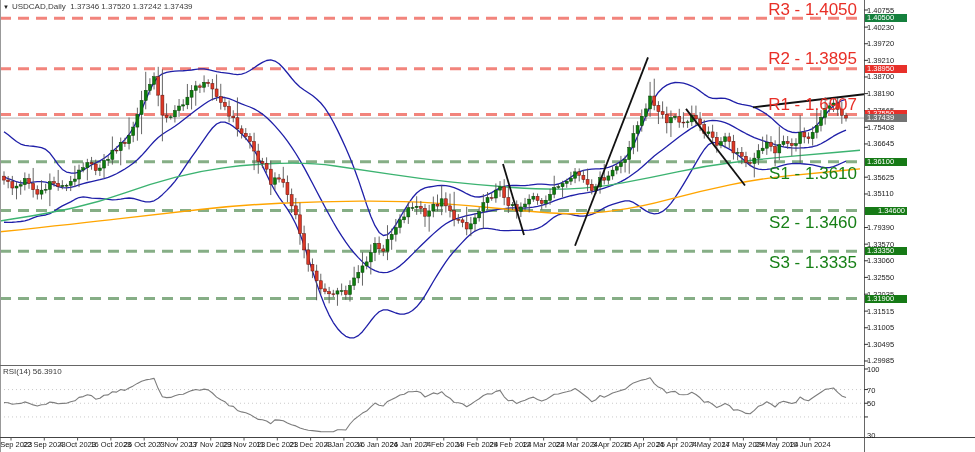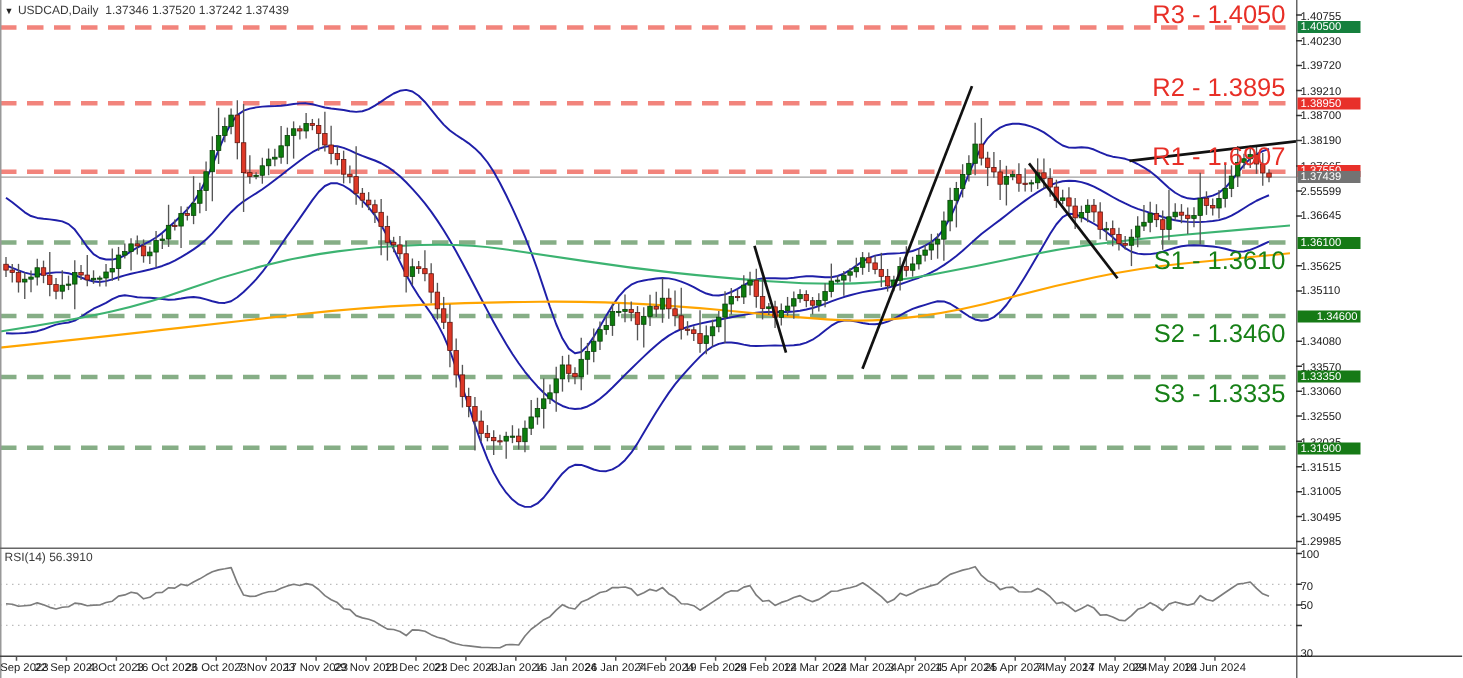--- a/index.html
+++ b/index.html
@@ -516,25 +516,25 @@
   </div>
   <div id="rsi-label">RSI(14) 56.3910</div>
   <div id="y-axis">
       <div class="abs" style="left: 867px; top: 5.50491px; font-size: 7.5px; color: rgb(26, 26, 26);">1.40755</div>
       <div class="abs" style="left: 867px; top: 22.6143px; font-size: 7.5px; color: rgb(26, 26, 26);">1.40230</div>
       <div class="abs" style="left: 867px; top: 39.2348px; font-size: 7.5px; color: rgb(26, 26, 26);">1.39720</div>
       <div class="abs" style="left: 867px; top: 55.8554px; font-size: 7.5px; color: rgb(26, 26, 26);">1.39210</div>
       <div class="abs" style="left: 867px; top: 72.4759px; font-size: 7.5px; color: rgb(26, 26, 26);">1.38700</div>
       <div class="abs" style="left: 867px; top: 89.0964px; font-size: 7.5px; color: rgb(26, 26, 26);">1.38190</div>
       <div class="abs" style="left: 867px; top: 106.206px; font-size: 7.5px; color: rgb(26, 26, 26);">1.37665</div>
-      <div class="abs" style="left: 867px; top: 122.826px; font-size: 7.5px; color: rgb(26, 26, 26);">2.55599</div>
+      <div class="abs" style="left: 867px; top: 122.826px; font-size: 7.5px; color: rgb(26, 26, 26);">1.75408</div>
       <div class="abs" style="left: 867px; top: 139.447px; font-size: 7.5px; color: rgb(26, 26, 26);">1.36645</div>
       <div class="abs" style="left: 867px; top: 172.688px; font-size: 7.5px; color: rgb(26, 26, 26);">1.35625</div>
       <div class="abs" style="left: 867px; top: 189.471px; font-size: 7.5px; color: rgb(26, 26, 26);">1.35110</div>
-      <div class="abs" style="left: 867px; top: 223.038px; font-size: 7.5px; color: rgb(26, 26, 26);">1.34080</div>
+      <div class="abs" style="left: 867px; top: 223.038px; font-size: 7.5px; color: rgb(26, 26, 26);">1.79390</div>
       <div class="abs" style="left: 867px; top: 239.659px; font-size: 7.5px; color: rgb(26, 26, 26);">1.33570</div>
       <div class="abs" style="left: 867px; top: 256.279px; font-size: 7.5px; color: rgb(26, 26, 26);">1.33060</div>
       <div class="abs" style="left: 867px; top: 272.9px; font-size: 7.5px; color: rgb(26, 26, 26);">1.32550</div>
       <div class="abs" style="left: 867px; top: 289.683px; font-size: 7.5px; color: rgb(26, 26, 26);">1.32035</div>
       <div class="abs" style="left: 867px; top: 306.63px; font-size: 7.5px; color: rgb(26, 26, 26);">1.31515</div>
       <div class="abs" style="left: 867px; top: 323.25px; font-size: 7.5px; color: rgb(26, 26, 26);">1.31005</div>
       <div class="abs" style="left: 867px; top: 339.871px; font-size: 7.5px; color: rgb(26, 26, 26);">1.30495</div>
       <div class="abs" style="left: 867px; top: 356.492px; font-size: 7.5px; color: rgb(26, 26, 26);">1.29985</div>
       <div class="abs" style="left: 867px; top: 365px; font-size: 7.5px; color: rgb(26, 26, 26);">100</div>
       <div class="abs" style="left: 867px; top: 385.55px; font-size: 7.5px; color: rgb(26, 26, 26);">70</div>

